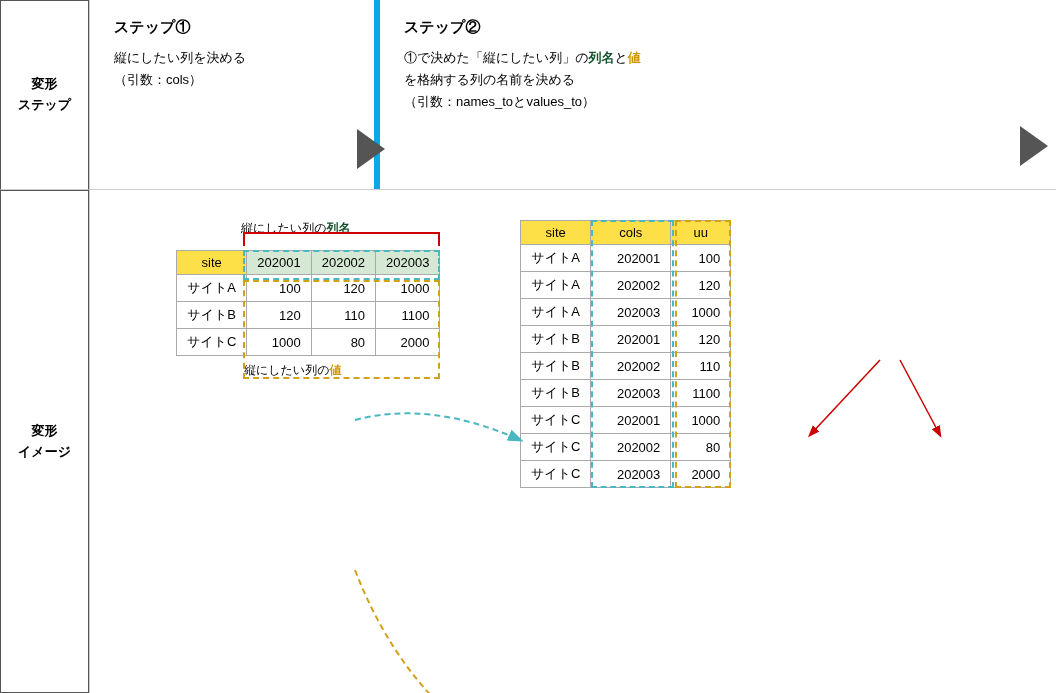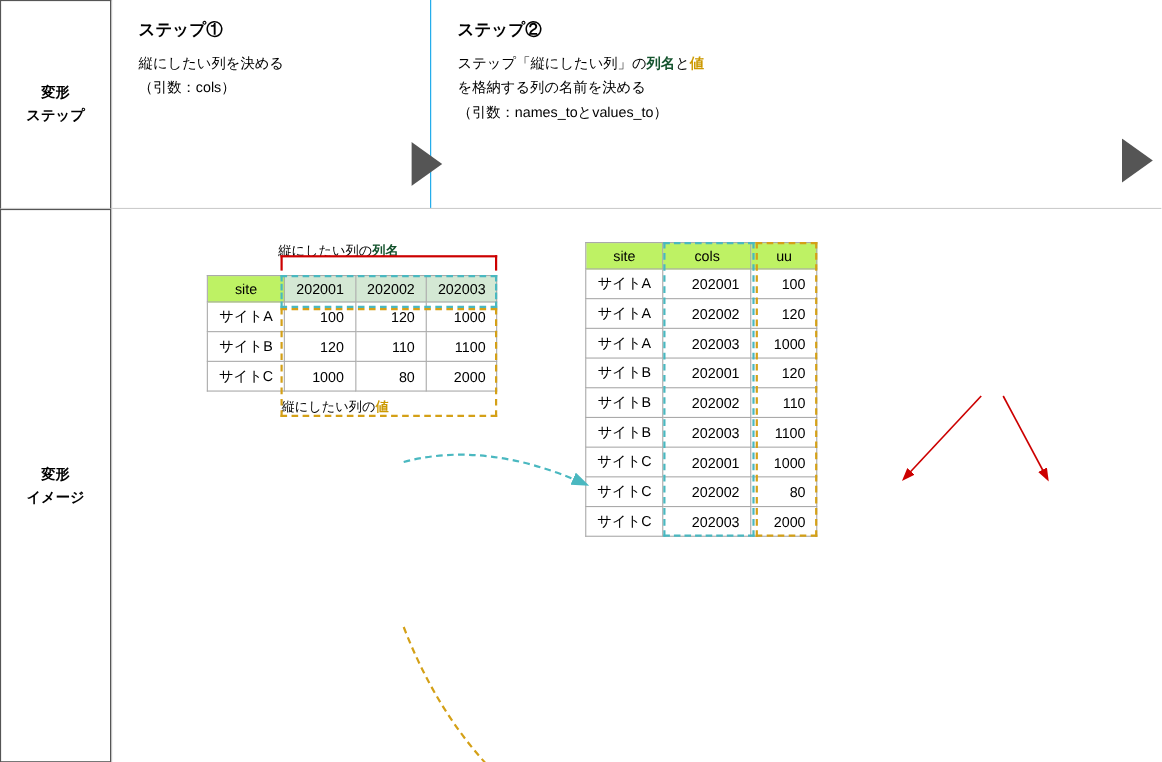--- a/index.html
+++ b/index.html
@@ -13,21 +13,21 @@
     }
 
     .page-wrapper {
       display: flex;
       width: 1056px;
       min-height: 693px;
     }
 
     
     .left-label-col {
-      width: 102px;
+      width: 90px;
       display: flex;
       flex-direction: column;
       border-right: 1px solid #ccc;
     }
 
     .label-box {
       border: 1px solid #555;
       display: flex;
       align-items: center;
       justify-content: center;
@@ -59,21 +59,21 @@
       border-bottom: 1px solid #ccc;
     }
 
     .step-box {
       padding: 18px 24px;
       position: relative;
     }
 
     .step1-box {
       width: 290px;
-      border-right: 1px solid #0ea5e9;
+      border-right: 6px solid #0ea5e9;
     }
 
     .step2-box {
       flex: 1;
       padding: 18px 24px;
     }
 
     .step-title {
       font-size: 15px;
       font-weight: bold;
@@ -111,21 +111,21 @@
       padding: 4px 10px;
       text-align: right;
       min-width: 52px;
     }
 
     td:first-child, th:first-child {
       text-align: center;
     }
 
     .site-cell {
-      background-color: #bef264;
+      background-color: #fde047;
       text-align: center !important;
     }
 
     
     .svg-overlay {
       position: absolute;
       top: 0;
       left: 0;
       width: 100%;
       height: 100%;
@@ -162,21 +162,21 @@
         <div style="position:absolute; right:-1px; bottom:0; top:0; display:flex; align-items:flex-end; padding-bottom:0;">
           <svg width="36" height="50" style="position:absolute; right:-18px; bottom:10px;">
             <polygon points="0,0 0,40 28,20" fill="#555"></polygon>
           </svg>
         </div>
       </div>
 
       <div class="step-box step2-box">
         <div class="step-title">ステップ②</div>
         <div class="step-desc">
-          <span>ステップ「縦にしたい列」の</span><span class="highlight-red">列名</span><span>と</span><span class="highlight-yellow">値</span><br>
+          <span>①で決めた「縦にしたい列」の</span><span class="highlight-red">列名</span><span>と</span><span class="highlight-yellow">値</span><br>
           <span>を格納する列の名前を決める</span><br>
           <span>（引数：names_toとvalues_to）</span>
         </div>
 
         <div style="position:absolute; right:0; bottom:10px;">
           <svg width="36" height="50">
             <polygon points="0,0 0,40 28,20" fill="#555"></polygon>
           </svg>
         </div>
       </div>

